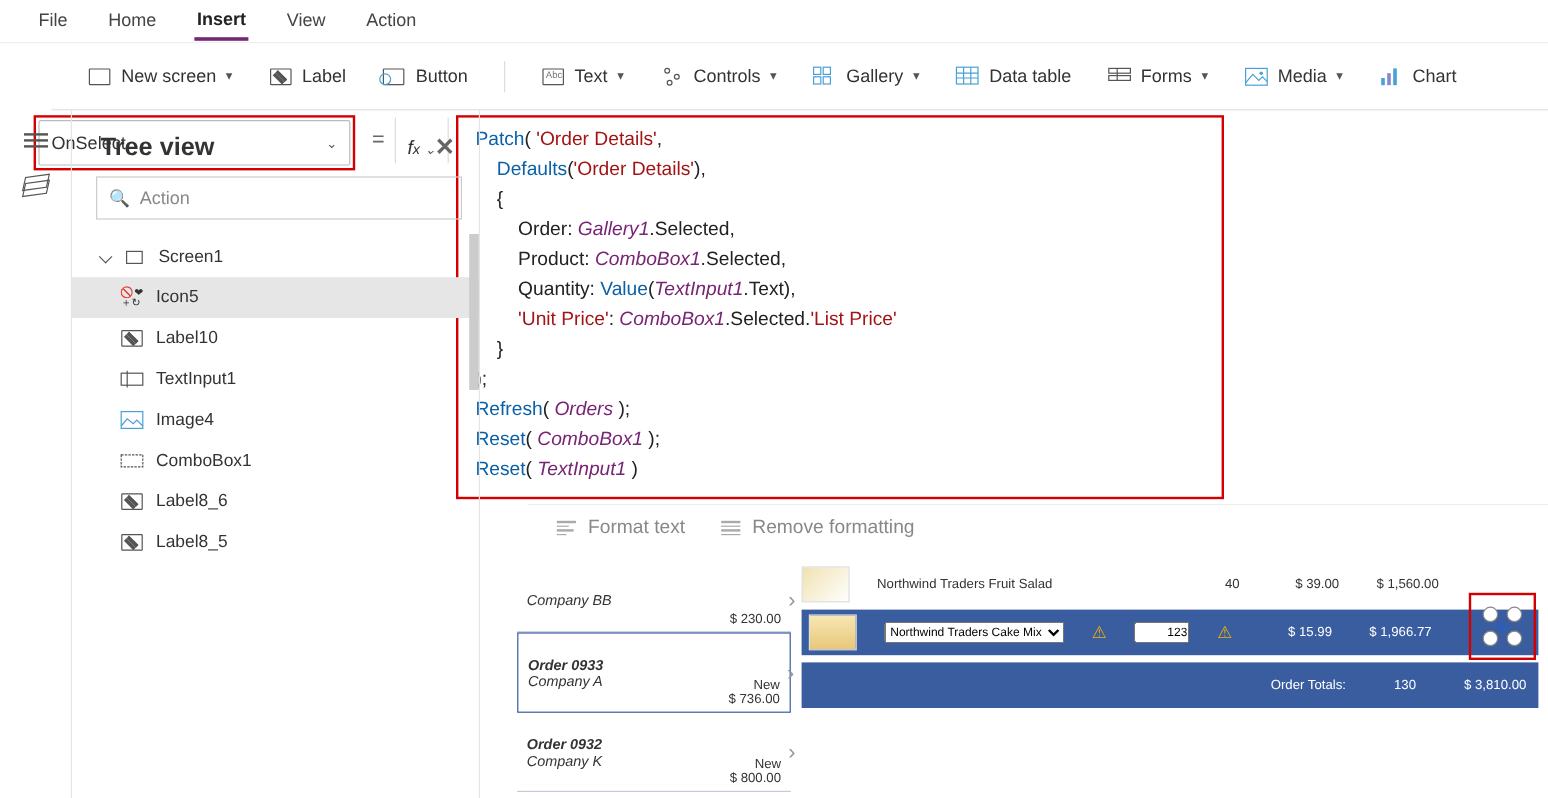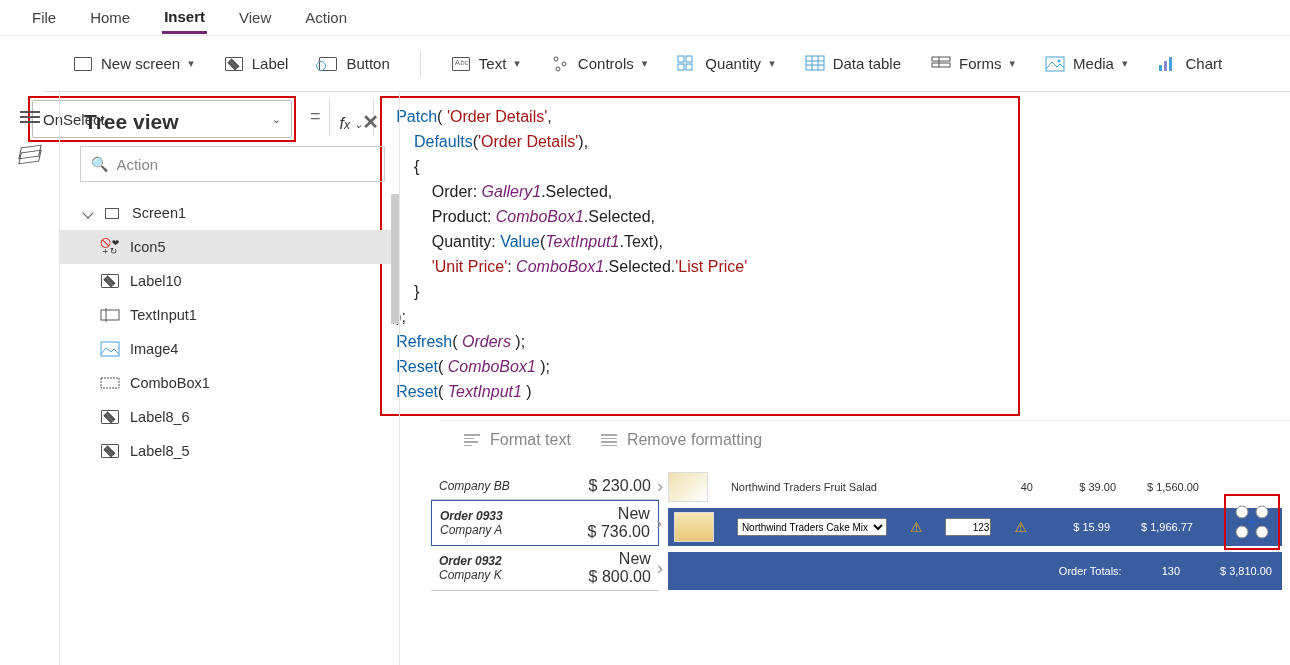--- a/index.html
+++ b/index.html
@@ -59,21 +59,21 @@
   .node.sel{background:#e6e6e6;}
   .node .tico{width:20px;height:16px;display:inline-flex;align-items:center;justify-content:center;}
   .caret{width:8px;height:8px;border-left:1.5px solid #555;border-bottom:1.5px solid #555;transform:rotate(-45deg);}
   .sq{width:14px;height:11px;border:1.5px solid #555;}
 
   
   .canvas { position:absolute; left:430px; top:472px; right:8px; display:flex; gap:8px; font-size:12px; }
   .orders { width:232px; background:#fff; border:1px solid #fff; }
   .orow{border-bottom:1px solid #c9c9d9;padding:4px 8px;display:flex;justify-content:space-between;align-items:center;position:relative;}
   .orow .c1{font-size:12px;font-style:italic;}
-  .orow .c2{text-align:right;font-size:16px;}
+  .orow .c2{text-align:right;font-size:11px;margin-top:33px;}
   .orow .chv{color:#999;font-size:18px;position:absolute;right:-4px;top:50%;transform:translateY(-50%);}
   .orow.sel{border:1.5px solid #385a9e;}
 
   .detail { flex:1; display:flex; flex-direction:column; gap:6px; }
   .drow{display:flex;align-items:center;gap:23px;font-size:11px;}
   .pimg{width:40px;height:30px;background:linear-gradient(135deg,#efe2b0,#fff);border:1px solid #ddd;}
   .pname{flex:1;font-size:11px;}
   .amt{width:60px;text-align:right;}
   .drow.blue{background:#3a5da0;color:#fff;padding:4px 6px;align-items:center;}
   .drow.blue select{font-size:10px;width:150px;height:18px;}
@@ -139,21 +139,21 @@
   </span>
   <span class="rib-btn">
     <span class="ico">
       <svg viewBox="0 0 20 18">
           <rect x="1" y="1" width="6" height="6" fill="none" stroke="#4aa0d8"></rect>
           <rect x="9" y="1" width="6" height="6" fill="none" stroke="#4aa0d8"></rect>
           <rect x="1" y="9" width="6" height="6" fill="none" stroke="#4aa0d8"></rect>
           <rect x="9" y="9" width="6" height="6" fill="none" stroke="#4aa0d8"></rect>
         </svg>
     </span>
-    <span>Quantity</span>
+    <span>Gallery</span>
       <span class="chev">▾</span>
   </span>
   <span class="rib-btn">
     <span class="ico">
       <svg viewBox="0 0 20 18">
           <rect x="1" y="1" width="18" height="14" fill="none" stroke="#4aa0d8"></rect>
           <line x1="1" y1="6" x2="19" y2="6" stroke="#4aa0d8"></line>
           <line x1="1" y1="10" x2="19" y2="10" stroke="#4aa0d8"></line>
           <line x1="7" y1="1" x2="7" y2="15" stroke="#4aa0d8"></line>
           <line x1="13" y1="1" x2="13" y2="15" stroke="#4aa0d8"></line>

